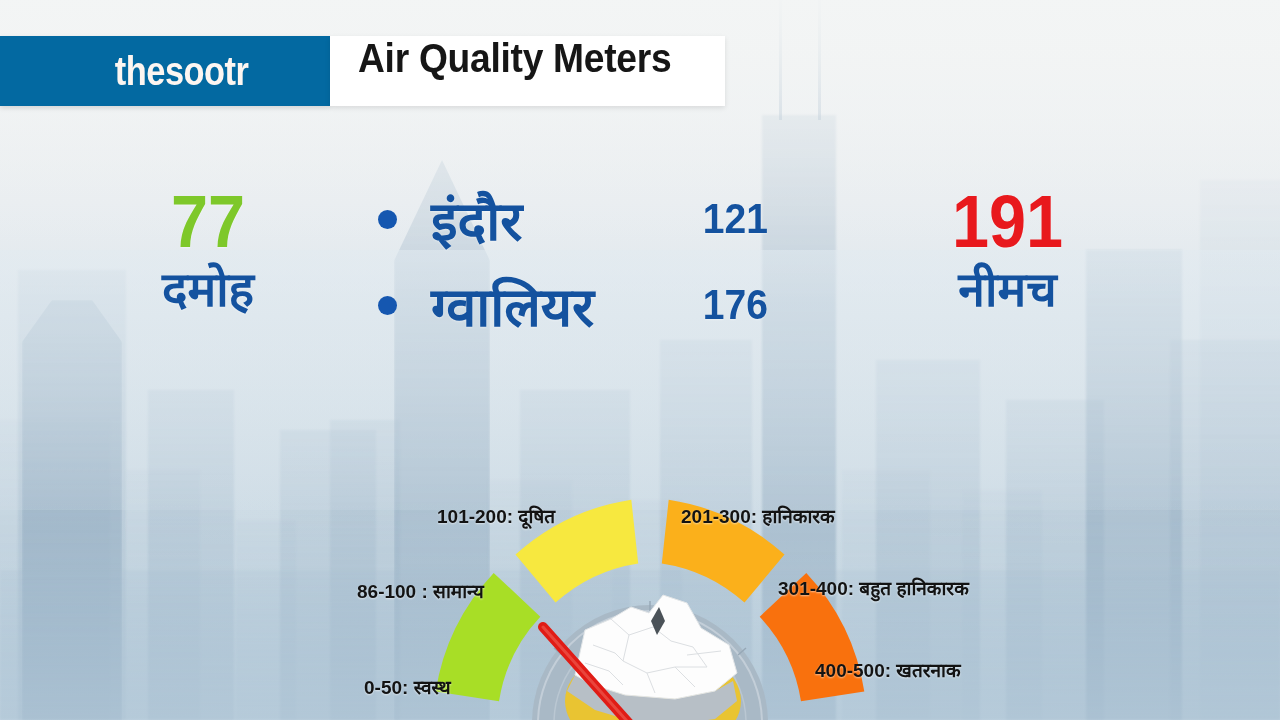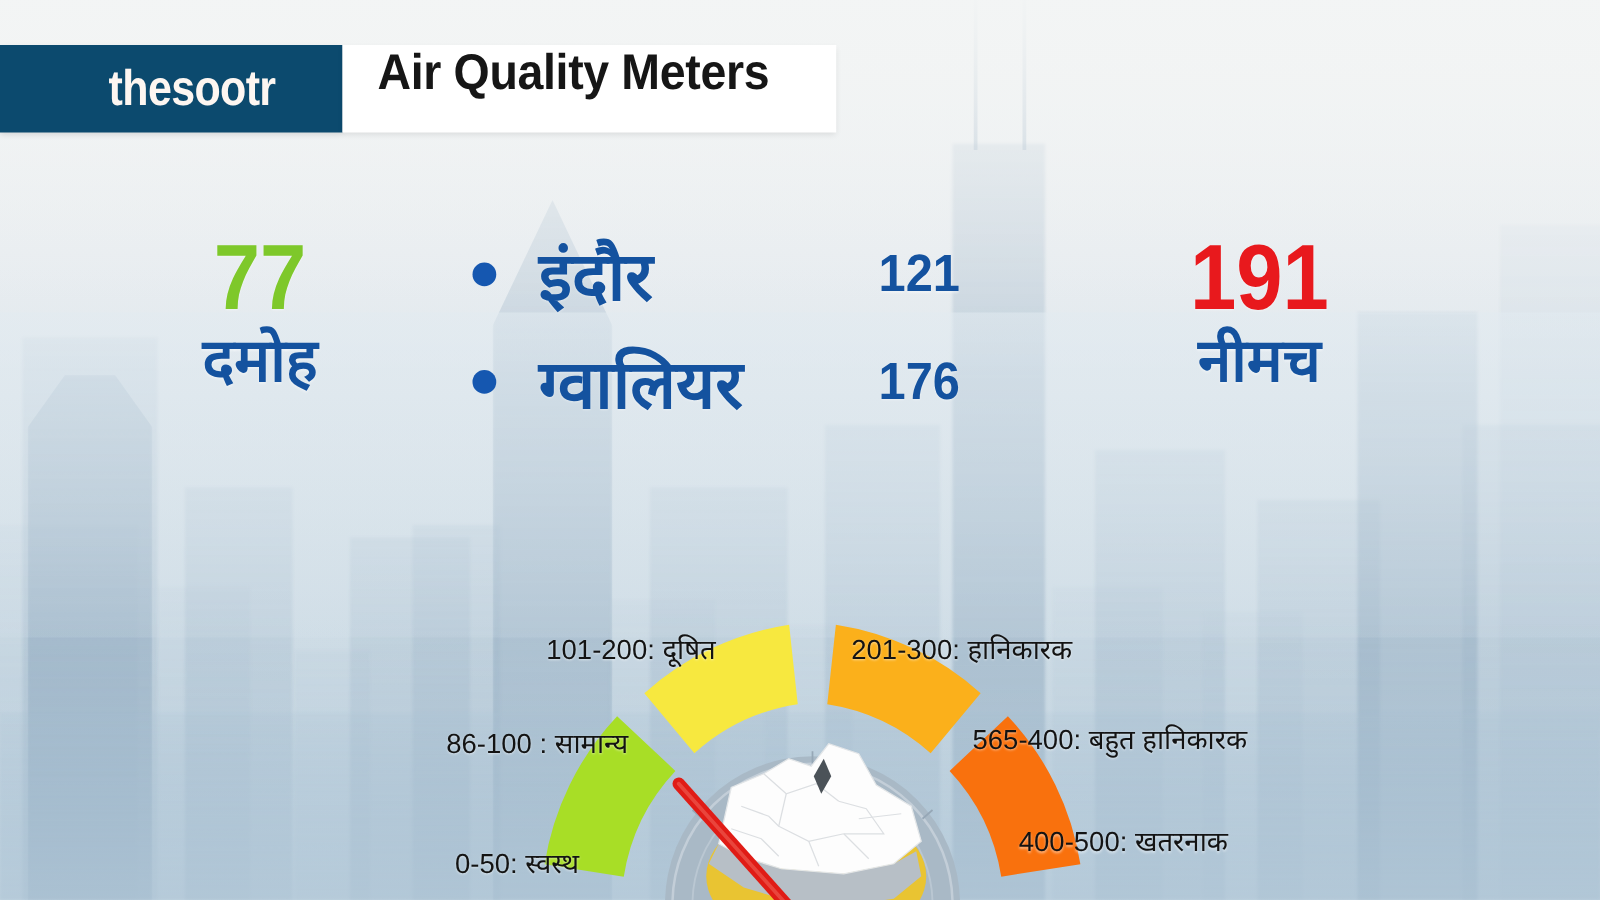--- a/index.html
+++ b/index.html
@@ -48,24 +48,24 @@
   #hazeBot { bottom:0; height:220px; background:linear-gradient(0deg, rgba(196,214,226,.50), rgba(205,221,231,0)); }
 
   
   #header {
     position:absolute; left:0; top:36px;
     height:70px;
     display:flex; align-items:stretch;
     z-index:20;
   }
   #logo-band {
-    background:#0c4a6e;
+    background:#0369a1;
     display:flex; align-items:center; justify-content:center;
     padding:0 22px 0 56px;
-    width:274px;
+    width:330px;
     box-shadow:0 2px 5px rgba(0,0,0,.13);
   }
   #logo-text {
     color:#fdf6f1;
     font-size:40px;
     font-weight:bold;
     letter-spacing:-.6px;
     font-stretch:condensed;
     transform:scaleX(.86);
     transform-origin:center;
@@ -135,21 +135,21 @@
     position:absolute;
     left:425px; top:495px;
     width:450px; height:245px;
     z-index:12;
   }
   #gauge-svg { display:block; width:450px; height:245px; overflow:visible; }
 
   
   .glabel {
     position:absolute; z-index:18;
-    font-size:22px; font-weight:normal; color:#131313;
+    font-size:19px; font-weight:bold; color:#131313;
     white-space:nowrap;
     text-shadow:0 1px 2px rgba(255,255,255,.55);
   }
   #gl-0   { left:364px; top:674px; }
   #gl-50  { left:357px; top:578px; }
   #gl-100 { left:437px; top:503px; }
   #gl-200 { left:681px; top:503px; }
   #gl-300 { left:778px; top:575px; }
   #gl-400 { left:815px; top:657px; }
 </style>
@@ -277,14 +277,14 @@
         <line x1="268" y1="300" x2="118" y2="132" stroke="#f2675c" stroke-width="3" stroke-linecap="round" opacity=".55"></line>
       </g>
     </g>
   </svg>
 </div>
 
 <div class="glabel" id="gl-0">0-50: स्वस्थ</div>
 <div class="glabel" id="gl-50">86-100 : सामान्य</div>
 <div class="glabel" id="gl-100">101-200:  दूषित</div>
 <div class="glabel" id="gl-200">201-300: हानिकारक</div>
-<div class="glabel" id="gl-300">565-400: बहुत हानिकारक</div>
+<div class="glabel" id="gl-300">301-400: बहुत हानिकारक</div>
 <div class="glabel" id="gl-400">400-500: खतरनाक</div>
 
 </body></html>

